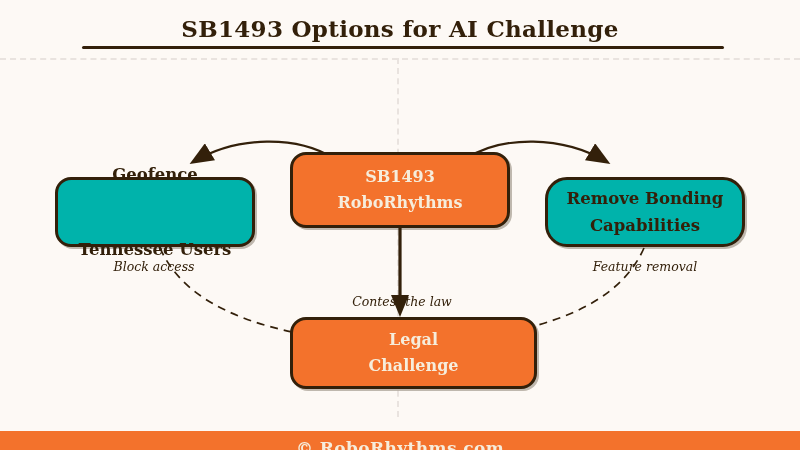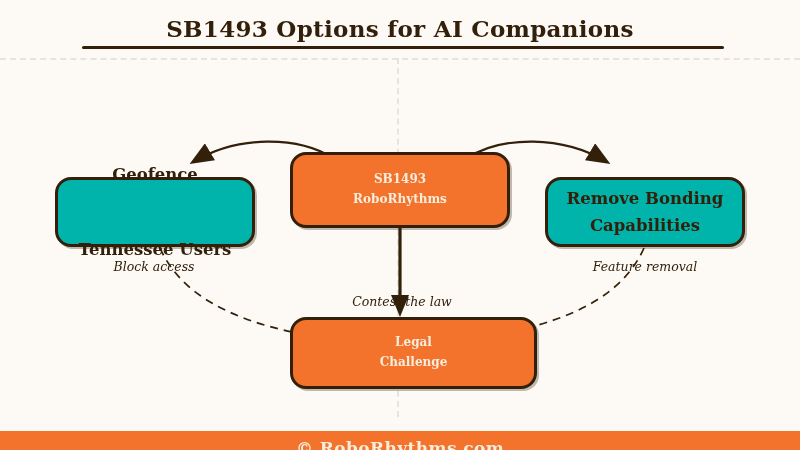--- a/index.html
+++ b/index.html
@@ -34,26 +34,26 @@
     border-left: 2px dashed var(--grid);
   }
 
   .node {
     position: absolute; z-index: 4;
     display: flex; flex-direction: column; align-items: center; justify-content: center;
     border: 3px solid var(--dark); border-radius: 16px;
     font-weight: bold; text-align: center; line-height: 1.65;
     box-shadow: 2px 2px 0 rgba(51, 32, 10, 0.30);
   }
-  .node-orange { background: var(--orange); color: var(--cream); font-size: 12px; }
+  .node-orange { background: var(--orange); color: var(--cream); font-size: 16px; }
   .node-teal   { background: var(--teal);   color: var(--dark);  font-size: 16.5px; }
 
   .node-compliance { left: 290px; top: 152px; width: 220px; height: 76px; }
   .node-geofence   { left: 55px;  top: 177px; width: 200px; height: 70px; gap: 47px; }
-  .node-remove     { left: 545px; top: 177px; width: 200px; height: 70px; }
+  .node-remove     { left: 545px; top: 177px; width: 200px; height: 70px; border-radius: 22px; }
   .node-legal      { left: 290px; top: 317px; width: 247px; height: 72px; }
 
   .edge-label {
     position: absolute; z-index: 2;
     font-style: italic; font-size: 12.5px; color: var(--dark);
     white-space: nowrap; transform: translateX(-50%);
   }
   .label-left   { left: 154px; top: 259px; }
   .label-right  { left: 645px; top: 259px; }
   .label-center { left: 402px; top: 294px; }
@@ -70,21 +70,21 @@
   }
 </style>
 </head>
 <body>
 
 <div class="canvas">
 
   <div class="grid-h"></div>
   <div class="grid-v"></div>
 
-  <div class="page-title">SB1493 Options for AI Companions</div>
+  <div class="page-title">SB1493 Options for AI Challenge</div>
   <div class="title-underline"></div>
 
   <div class="edge-label label-left">Block access</div>
   <div class="edge-label label-right">Feature removal</div>
   <div class="edge-label label-center">Contest the law</div>
 
   <svg class="edges" width="800" height="450" viewBox="0 0 800 450">
     <defs>
       <marker id="arrow" viewBox="0 0 12 10" refX="10" refY="5" markerWidth="11" markerHeight="9" orient="auto-start-reverse">
         <path d="M 0 0 L 12 5 L 0 10 z" fill="#33200A"></path>

